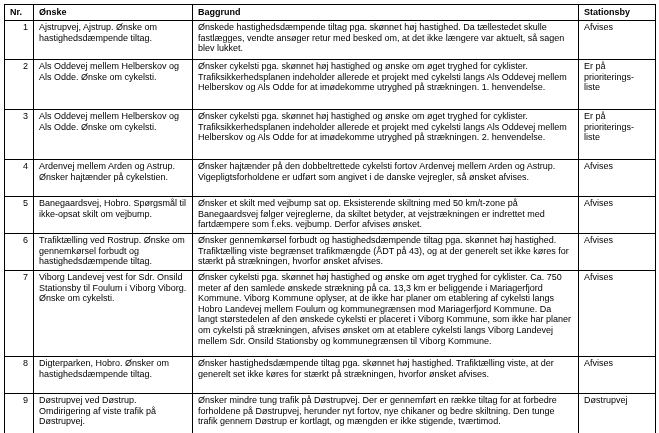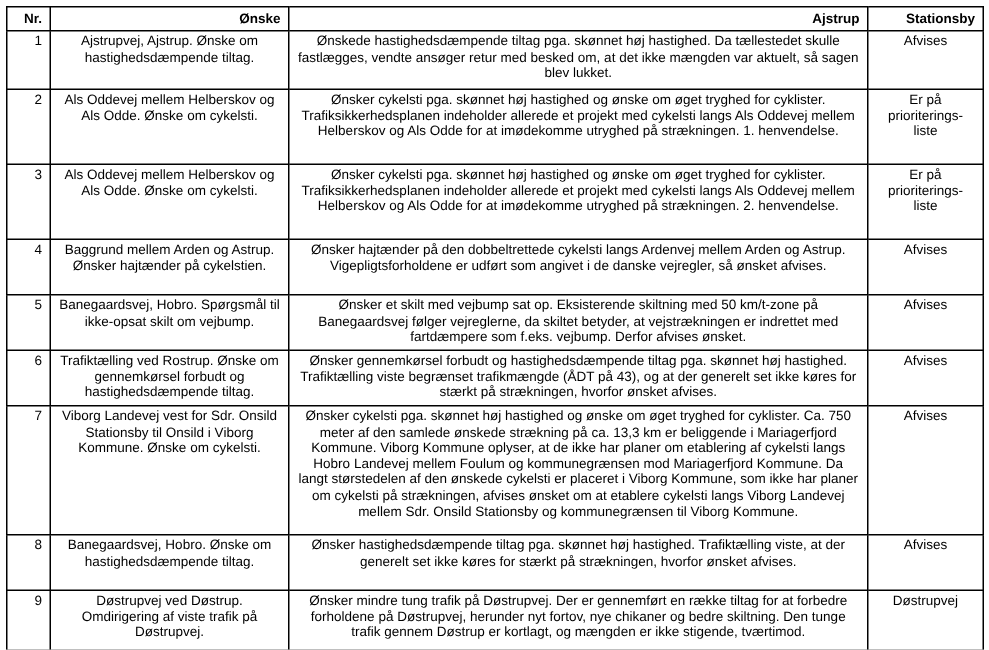--- a/index.html
+++ b/index.html
@@ -1,91 +1,91 @@
 <!DOCTYPE html>
 <html><head>
 <meta charset="utf-8">
 <style>
   html, body { margin: 0; padding: 0; background: #ffffff; }
   body { width: 659px; height: 433px; overflow: hidden; position: relative;
          font-family: "Liberation Sans", sans-serif; font-size: 9px; color: #000; }
   table { position: absolute; left: 4px; top: 4px; border-collapse: collapse; table-layout: fixed; }
   td, th { border: 1px solid #000; vertical-align: top; padding: 1px 5px 0 5px; line-height: 10.6px;
-           font-weight: normal; text-align: center; }
-  th { font-weight: bold; text-align: right; padding-top: 2px; height: 13px; }
+           font-weight: normal; }
+  th { font-weight: bold; text-align: left; padding-top: 2px; height: 13px; }
   td.nr { text-align: right; padding-right: 5px; }
   col.c1 { width: 29px; } col.c2 { width: 159px; } col.c3 { width: 386px; } col.c4 { width: 77px; }
   tr.r1 td { height: 37px; } tr.r2 td, tr.r3 td { height: 48px; }
   tr.r4 td { height: 35px; } tr.r5 td { height: 35px; } tr.r6 td { height: 35px; }
   tr.r7 td { height: 84px; } tr.r8 td { height: 35px; } tr.r9 td { height: 38px; }
 </style>
 </head>
 <body>
 
 <table>
   <colgroup>
       <col class="c1">
       <col class="c2">
       <col class="c3">
       <col class="c4">
     </colgroup>
   <thead>
     <tr>
       <th>Nr.</th>
       <th>Ønske</th>
-      <th>Ajstrup</th>
+      <th>Baggrund</th>
       <th>Stationsby</th>
     </tr>
   </thead>
   <tbody>
     <tr class="r1">
       <td class="nr">1</td>
       <td>Ajstrupvej, Ajstrup. Ønske om hastighedsdæmpende tiltag.</td>
-      <td>Ønskede hastighedsdæmpende tiltag pga. skønnet høj hastighed. Da tællestedet skulle fastlægges, vendte ansøger retur med besked om, at det ikke mængden var aktuelt, så sagen blev lukket.</td>
+      <td>Ønskede hastighedsdæmpende tiltag pga. skønnet høj hastighed. Da tællestedet skulle fastlægges, vendte ansøger retur med besked om, at det ikke længere var aktuelt, så sagen blev lukket.</td>
       <td>Afvises</td>
     </tr>
     <tr class="r2">
       <td class="nr">2</td>
       <td>Als Oddevej mellem Helberskov og Als Odde. Ønske om cykelsti.</td>
       <td>Ønsker cykelsti pga. skønnet høj hastighed og ønske om øget tryghed for cyklister. Trafiksikkerhedsplanen indeholder allerede et projekt med cykelsti langs Als Oddevej mellem Helberskov og Als Odde for at imødekomme utryghed på strækningen. 1. henvendelse.</td>
       <td>Er på prioriterings-liste</td>
     </tr>
     <tr class="r3">
       <td class="nr">3</td>
       <td>Als Oddevej mellem Helberskov og Als Odde. Ønske om cykelsti.</td>
       <td>Ønsker cykelsti pga. skønnet høj hastighed og ønske om øget tryghed for cyklister. Trafiksikkerhedsplanen indeholder allerede et projekt med cykelsti langs Als Oddevej mellem Helberskov og Als Odde for at imødekomme utryghed på strækningen. 2. henvendelse.</td>
       <td>Er på prioriterings-liste</td>
     </tr>
     <tr class="r4">
       <td class="nr">4</td>
-      <td>Baggrund mellem Arden og Astrup. Ønsker hajtænder på cykelstien.</td>
-      <td>Ønsker hajtænder på den dobbeltrettede cykelsti langs Ardenvej mellem Arden og Astrup. Vigepligtsforholdene er udført som angivet i de danske vejregler, så ønsket afvises.</td>
+      <td>Ardenvej mellem Arden og Astrup. Ønsker hajtænder på cykelstien.</td>
+      <td>Ønsker hajtænder på den dobbeltrettede cykelsti fortov Ardenvej mellem Arden og Astrup. Vigepligtsforholdene er udført som angivet i de danske vejregler, så ønsket afvises.</td>
       <td>Afvises</td>
     </tr>
     <tr class="r5">
       <td class="nr">5</td>
       <td>Banegaardsvej, Hobro. Spørgsmål til ikke-opsat skilt om vejbump.</td>
       <td>Ønsker et skilt med vejbump sat op. Eksisterende skiltning med 50 km/t-zone på Banegaardsvej følger vejreglerne, da skiltet betyder, at vejstrækningen er indrettet med fartdæmpere som f.eks. vejbump. Derfor afvises ønsket.</td>
       <td>Afvises</td>
     </tr>
     <tr class="r6">
       <td class="nr">6</td>
       <td>Trafiktælling ved Rostrup. Ønske om gennemkørsel forbudt og hastighedsdæmpende tiltag.</td>
       <td>Ønsker gennemkørsel forbudt og hastighedsdæmpende tiltag pga. skønnet høj hastighed. Trafiktælling viste begrænset trafikmængde (ÅDT på 43), og at der generelt set ikke køres for stærkt på strækningen, hvorfor ønsket afvises.</td>
       <td>Afvises</td>
     </tr>
     <tr class="r7">
       <td class="nr">7</td>
-      <td>Viborg Landevej vest for Sdr. Onsild Stationsby til Onsild i Viborg Kommune. Ønske om cykelsti.</td>
+      <td>Viborg Landevej vest for Sdr. Onsild Stationsby til Foulum i Viborg Viborg. Ønske om cykelsti.</td>
       <td>Ønsker cykelsti pga. skønnet høj hastighed og ønske om øget tryghed for cyklister. Ca. 750 meter af den samlede ønskede strækning på ca. 13,3 km er beliggende i Mariagerfjord Kommune. Viborg Kommune oplyser, at de ikke har planer om etablering af cykelsti langs Hobro Landevej mellem Foulum og kommunegrænsen mod Mariagerfjord Kommune. Da langt størstedelen af den ønskede cykelsti er placeret i Viborg Kommune, som ikke har planer om cykelsti på strækningen, afvises ønsket om at etablere cykelsti langs Viborg Landevej mellem Sdr. Onsild Stationsby og kommunegrænsen til Viborg Kommune.</td>
       <td>Afvises</td>
     </tr>
     <tr class="r8">
       <td class="nr">8</td>
-      <td>Banegaardsvej, Hobro. Ønske om hastighedsdæmpende tiltag.</td>
+      <td>Digterparken, Hobro. Ønsker om hastighedsdæmpende tiltag.</td>
       <td>Ønsker hastighedsdæmpende tiltag pga. skønnet høj hastighed. Trafiktælling viste, at der generelt set ikke køres for stærkt på strækningen, hvorfor ønsket afvises.</td>
       <td>Afvises</td>
     </tr>
     <tr class="r9">
       <td class="nr">9</td>
       <td>Døstrupvej ved Døstrup. Omdirigering af viste trafik på Døstrupvej.</td>
       <td>Ønsker mindre tung trafik på Døstrupvej. Der er gennemført en række tiltag for at forbedre forholdene på Døstrupvej, herunder nyt fortov, nye chikaner og bedre skiltning. Den tunge trafik gennem Døstrup er kortlagt, og mængden er ikke stigende, tværtimod.</td>
       <td>Døstrupvej</td>
     </tr>
   </tbody>

